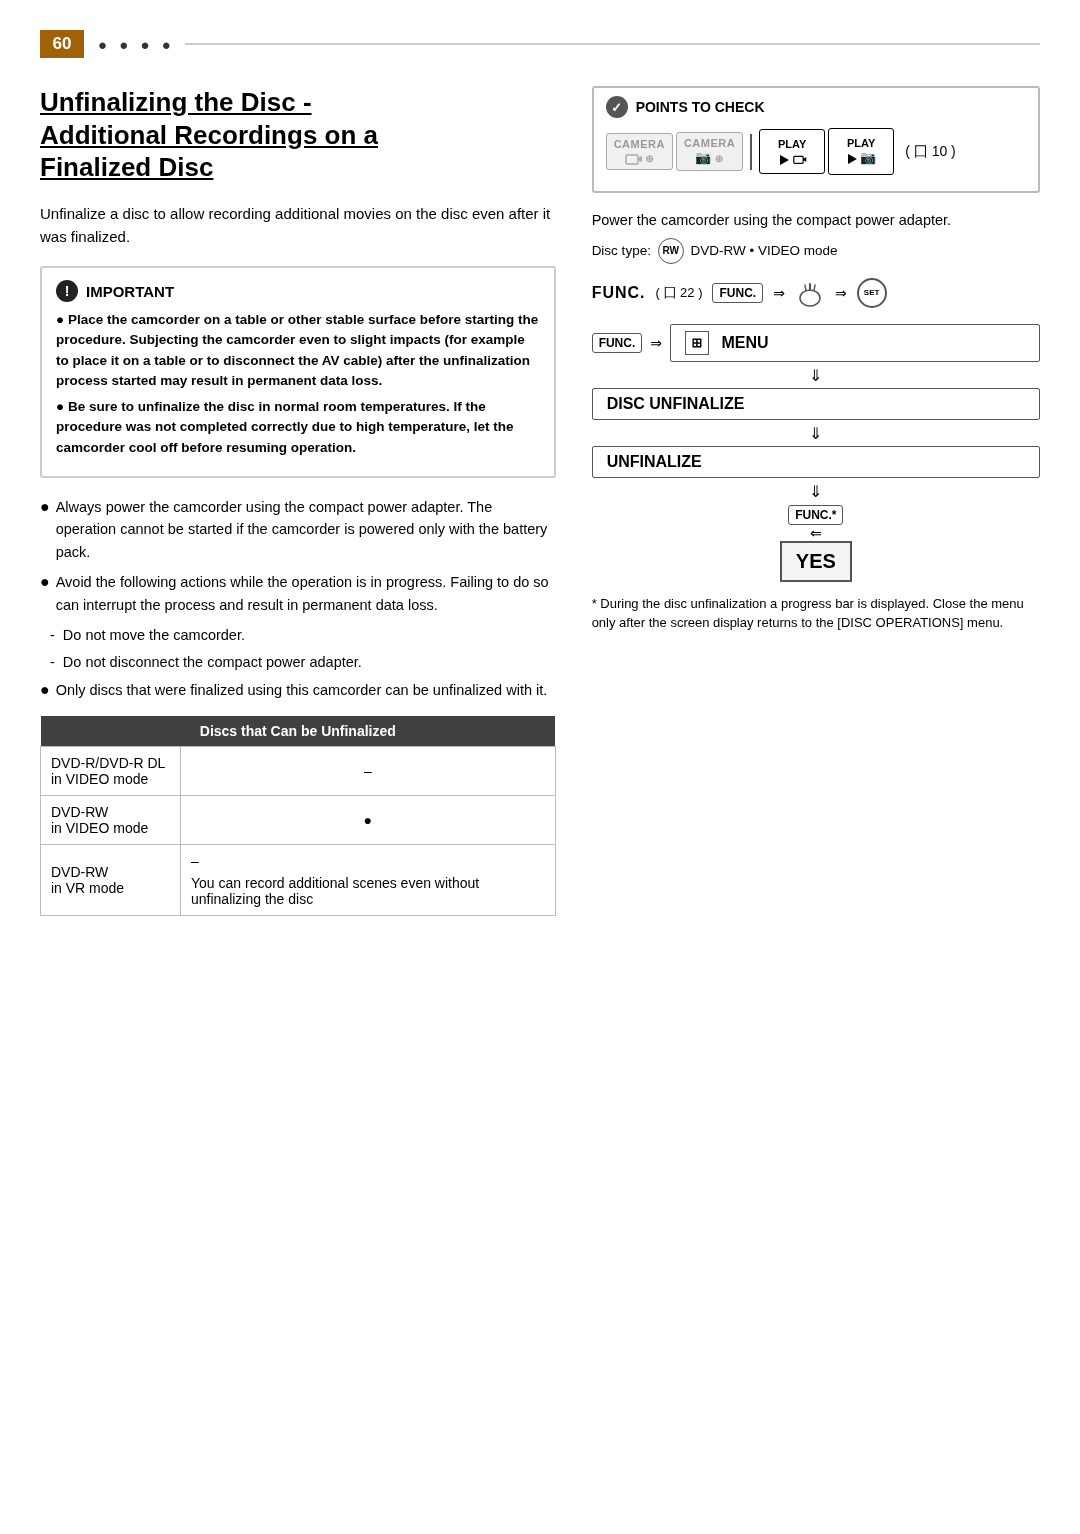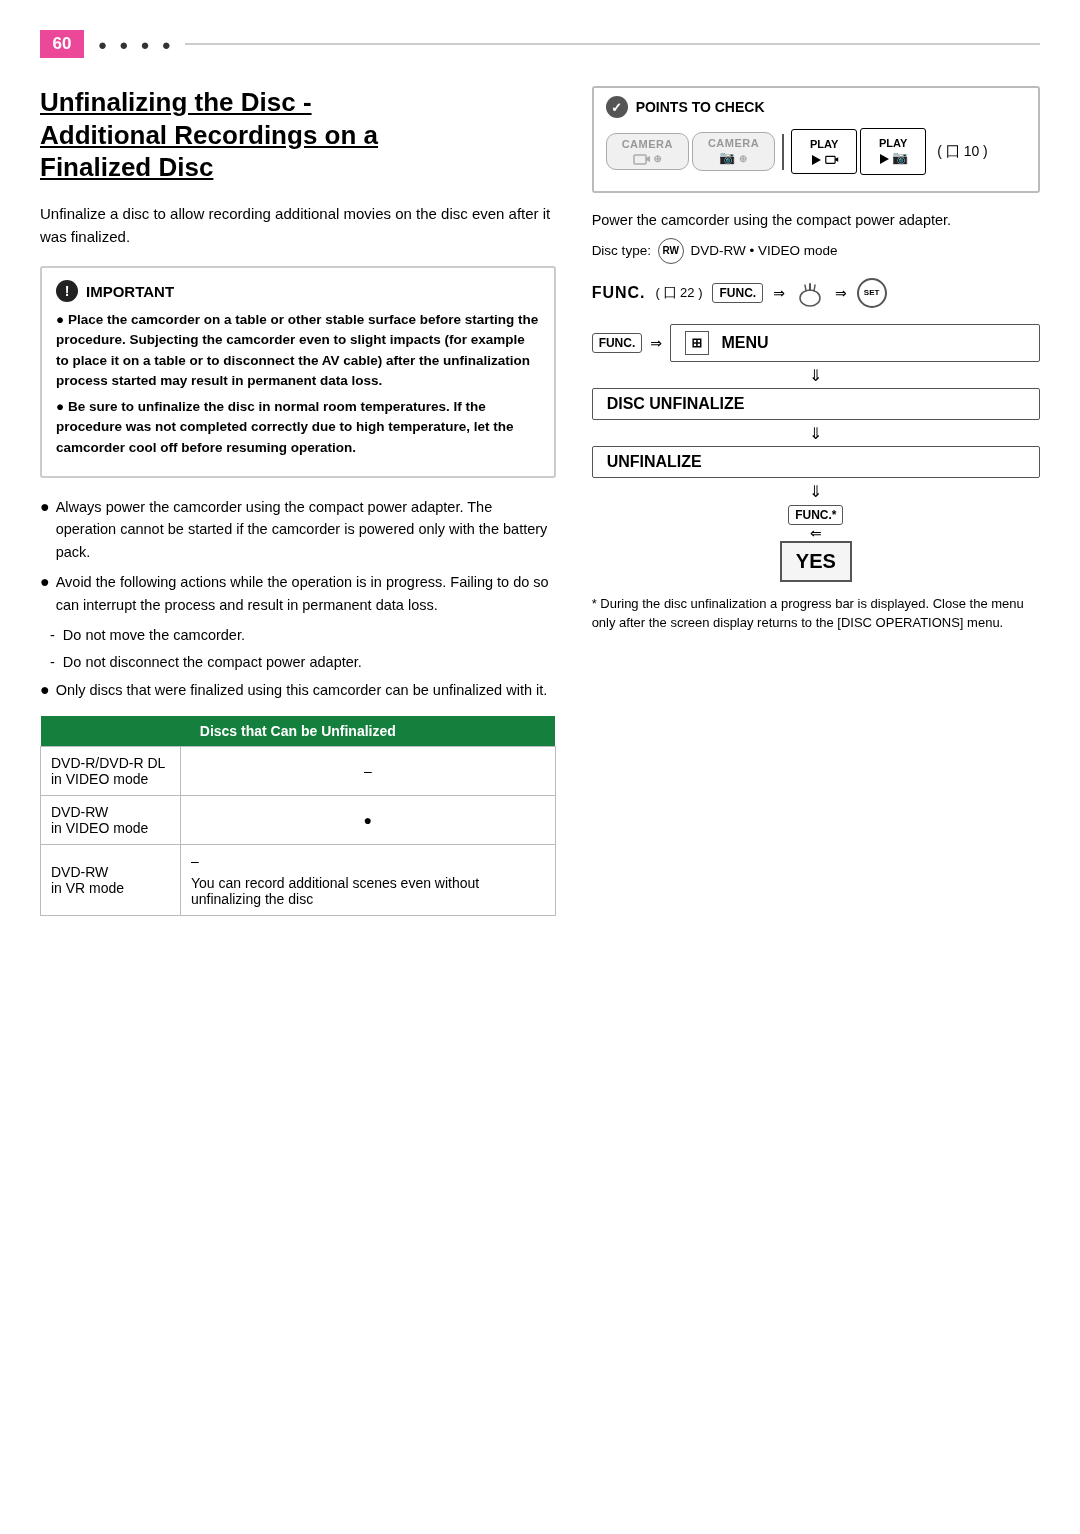--- a/index.html
+++ b/index.html
@@ -19,21 +19,21 @@
       padding: 30px 40px 40px 40px;
       position: relative;
     }
     
     .page-num-bar {
       display: flex;
       align-items: center;
       margin-bottom: 28px;
     }
     .page-num-box {
-      background: #ec4899;
+      background: #a16207;
       color: #fff;
       font-weight: bold;
       font-size: 17px;
       padding: 4px 12px;
       min-width: 44px;
       text-align: center;
     }
     .page-num-dots {
       margin-left: 14px;
       letter-spacing: 4px;
@@ -133,21 +133,21 @@
       margin-right: 8px;
     }
     
     .disc-table {
       border-collapse: collapse;
       width: 100%;
       margin-top: 14px;
       font-size: 14px;
     }
     .disc-table th {
-      background: #15803d;
+      background: #404040;
       color: #fff;
       text-align: center;
       padding: 7px 10px;
       font-size: 14px;
     }
     .disc-table td {
       border: 1px solid #bbb;
       padding: 8px 10px;
       vertical-align: middle;
     }
@@ -187,22 +187,22 @@
     }
     
     .mode-buttons-row {
       display: flex;
       align-items: center;
       gap: 3px;
       margin-bottom: 6px;
     }
     .cam-btn {
       border: 1.5px solid #aaa;
-      border-radius: 10px;
-      padding: 3px 15px;
+      border-radius: 3px;
+      padding: 3px 7px;
       font-size: 12px;
       font-weight: bold;
       text-align: center;
       min-width: 66px;
       line-height: 1.3;
     }
     .cam-btn .btn-label {
       font-size: 11px;
       font-weight: bold;
       letter-spacing: 0.5px;

